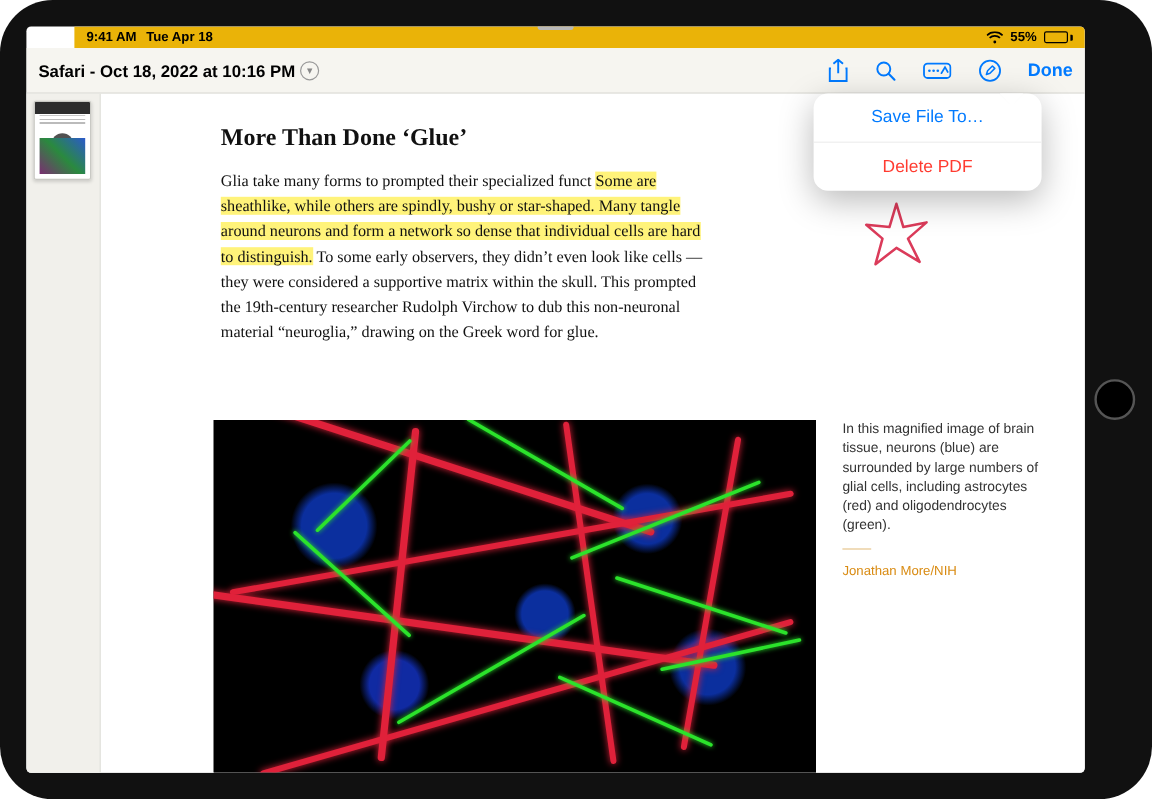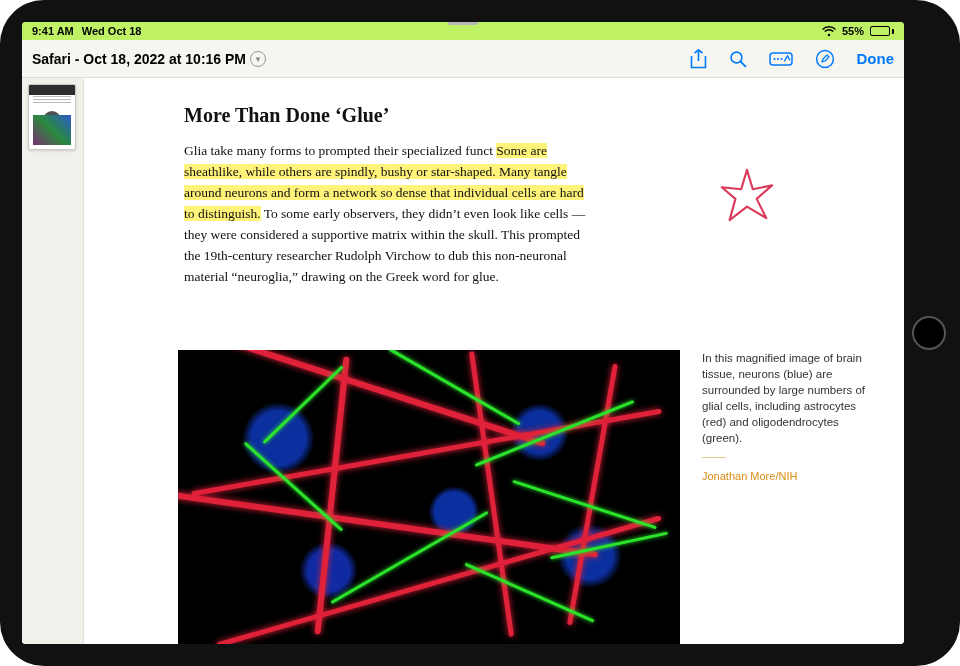--- a/index.html
+++ b/index.html
@@ -35,21 +35,22 @@
     overflow: hidden;
     display: flex; flex-direction: column;
   }
   
   .status-bar {
     height: 18px;
     display: flex; align-items: center; justify-content: space-between;
     padding: 0 10px;
     font-size: 11px; font-weight: 600;
     color: #000;
-    background: #bef264;
+    background: #eab308;
+    margin-left: 40px;
   }
   .status-left { display: flex; gap: 8px; }
   .status-right { display: flex; gap: 6px; align-items: center; }
   .wifi-icon svg { display:block; }
   .battery {
     display: inline-flex; align-items: center; gap: 2px;
   }
   .battery-body {
     width: 20px; height: 10px; border: 1px solid #000; border-radius: 2px;
     position: relative; padding: 1px;
@@ -180,21 +181,21 @@
 <body>
 
 <div class="device">
   <div class="home-button"></div>
   <div class="screen">
 
     <div class="status-bar">
       <div class="grabber"></div>
       <div class="status-left">
         <span>9:41 AM</span>
-        <span>Wed Oct 18</span>
+        <span>Tue Apr 18</span>
       </div>
       <div class="status-right">
         <span class="wifi-icon">
           <svg width="14" height="11" viewBox="0 0 14 11">
               <path d="M7 10.2a1.2 1.2 0 100-2.4 1.2 1.2 0 000 2.4zM3.2 6.1a5.4 5.4 0 017.6 0l1-1a6.8 6.8 0 00-9.6 0l1 1zM1 3.9a8.5 8.5 0 0112 0l1-1a9.9 9.9 0 00-14 0l1 1z" fill="#000"></path>
             </svg>
         </span>
         <span>55%</span>
         <span class="battery">
           <span class="battery-body"><span class="battery-fill"></span></span>
@@ -277,15 +278,19 @@
         </div>
 
         <div class="caption">
           <span>In this magnified image of brain tissue, neurons (blue) are surrounded by large numbers of glial cells, including astrocytes (red) and oligodendrocytes (green).</span>
           <hr>
           <span class="credit">Jonathan More/NIH</span>
         </div>
       </div>
     </div>
 
+    <div class="popover">
+      <div class="pop-item pop-save">Save File To…</div>
+      <div class="pop-item pop-delete">Delete PDF</div>
+    </div>
 
   </div>
 </div>
 
 </body></html>

